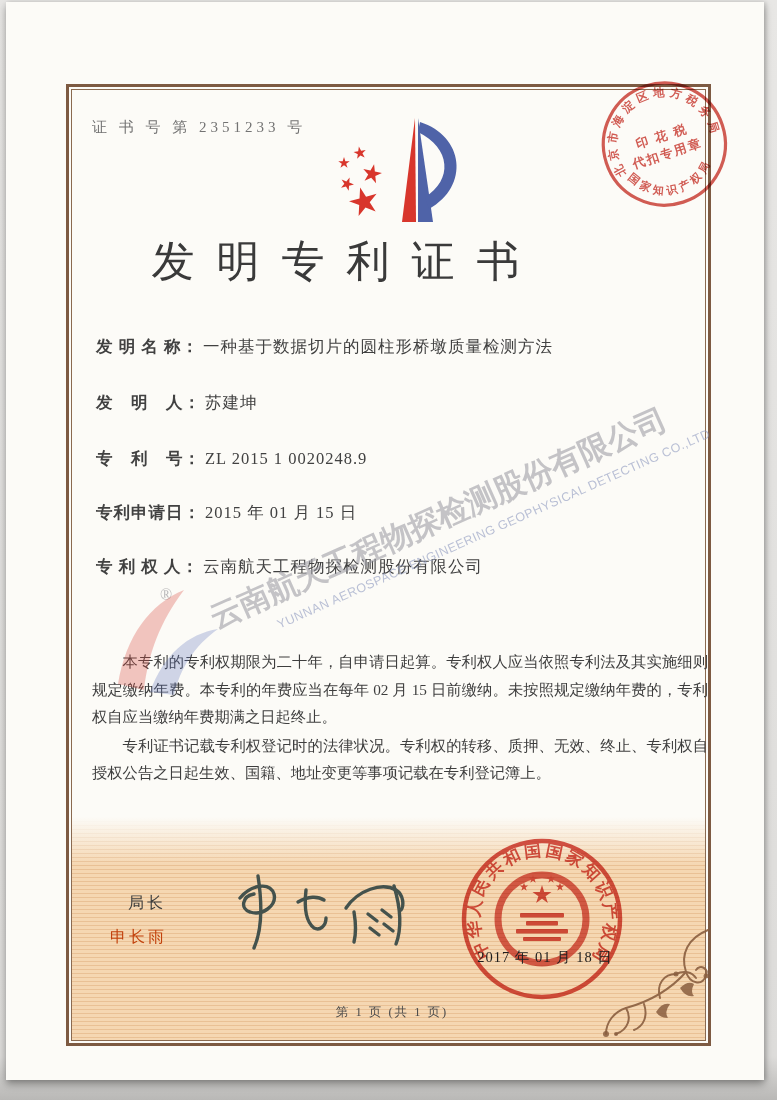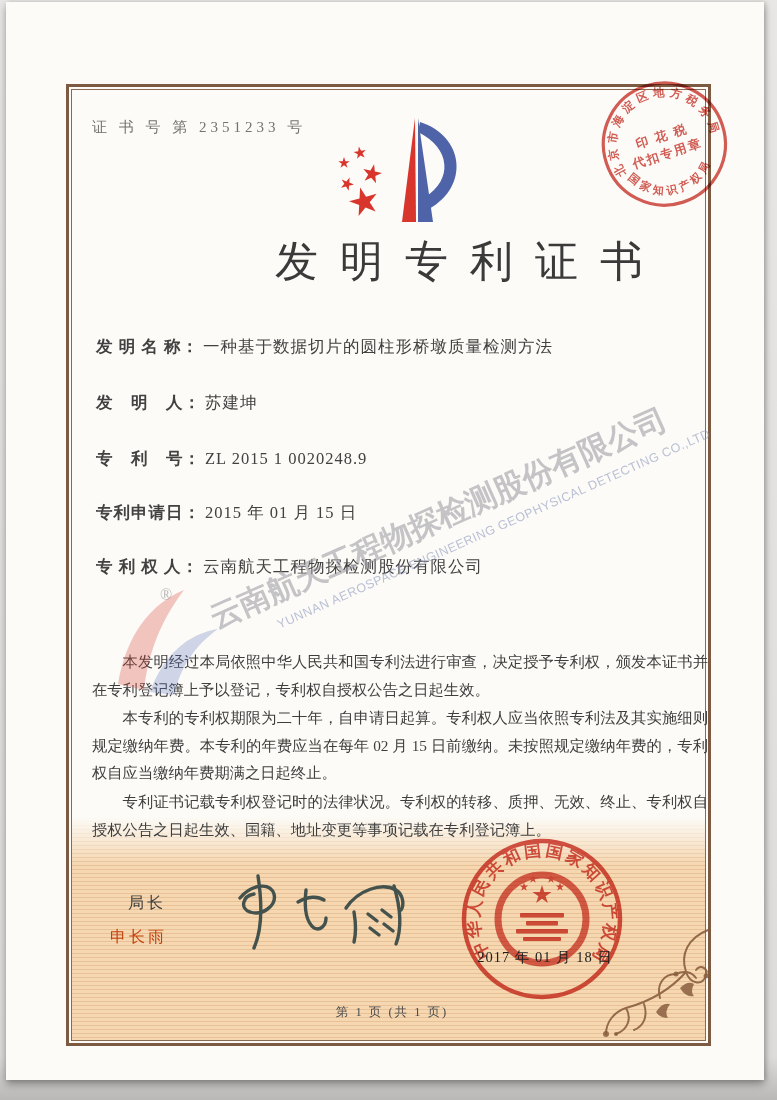--- a/index.html
+++ b/index.html
@@ -9,21 +9,21 @@
     box-shadow:0 4px 8px rgba(0,0,0,.35),2px 0 4px rgba(0,0,0,.12);}
   
   .frame{position:absolute;left:60px;top:82px;width:639px;height:956px;border:3px solid #7d5a42;}
   .frame-inner{position:absolute;inset:2px;border:1px solid #8a6a50;overflow:hidden;}
   .peach{position:absolute;left:0;right:0;bottom:0;height:223px;
     background:repeating-linear-gradient(to bottom,rgba(213,156,101,.38) 0 1px,rgba(0,0,0,0) 1px 4px),#f5d7b2;}
   .peach::before{content:"";position:absolute;left:0;right:0;top:0;height:48px;
     background:linear-gradient(to bottom,#fcfbf7,rgba(252,251,247,0));}
   
   .cert-no{position:absolute;left:86px;top:116px;font-size:15px;letter-spacing:4px;color:#737373;white-space:pre;}
-  .title{position:absolute;left:0;top:231px;width:659px;text-align:right;font-size:43px;
+  .title{position:absolute;left:0;top:231px;width:659px;text-align:center;font-size:43px;
     letter-spacing:22px;text-indent:22px;color:#3a3a3a;font-weight:500;}
   .sipo-logo{position:absolute;left:326px;top:110px;}
   .tax-stamp{position:absolute;left:593px;top:76px;transform:rotate(-18deg);mix-blend-mode:multiply;opacity:.85;}
   
   .field{position:absolute;left:90px;font-size:16.5px;color:#414141;white-space:pre;letter-spacing:1px;}
   .f1{top:334px}.f2{top:390px}.f3{top:446px}.f4{top:500px}.f5{top:554px}.f6{top:608px}
   .fl{margin-right:4px;font-weight:bold;}
   
   .body-text{position:absolute;left:86px;top:646px;width:616px;font-size:15.3px;line-height:27.6px;
     color:#3e3e3e;text-align:justify;}
@@ -103,21 +103,20 @@
 
     <div class="title">发明专利证书</div>
 
     <div class="field f1"><span class="fl">发 明 名 称：</span><span class="fv">一种基于数据切片的圆柱形桥墩质量检测方法</span></div>
     <div class="field f2"><span class="fl">发　明　人：</span><span class="fv">苏建坤</span></div>
     <div class="field f3"><span class="fl">专　利　号：</span><span class="fv">ZL 2015 1 0020248.9</span></div>
     <div class="field f4"><span class="fl">专利申请日：</span><span class="fv">2015 年 01 月 15 日</span></div>
     <div class="field f5"><span class="fl">专 利 权 人：</span><span class="fv">云南航天工程物探检测股份有限公司</span></div>
 
     <div class="body-text">
-      <p>本发明经过本局依照中华人民共和国专利法进行审查，决定授予专利权，颁发本证书并在专利登记簿上予以登记，专利权自授权公告之日起生效。</p>
       <p>本专利的专利权期限为二十年，自申请日起算。专利权人应当依照专利法及其实施细则规定缴纳年费。本专利的年费应当在每年 02 月 15 日前缴纳。未按照规定缴纳年费的，专利权自应当缴纳年费期满之日起终止。</p>
       <p>专利证书记载专利权登记时的法律状况。专利权的转移、质押、无效、终止、专利权自授权公告之日起生效、国籍、地址变更等事项记载在专利登记簿上。</p>
     </div>
 
     <div class="director-title">局长</div>
     <div class="director-name">申长雨</div>
     <svg class="signature" width="210" height="95" viewBox="0 0 210 95">
       <g stroke="#44524d" stroke-width="3.4" fill="none" stroke-linecap="round" stroke-linejoin="round">
         <path d="M22,30 C34,16 52,14 56,26 C59,38 44,48 32,44 C22,41 24,28 36,26"></path>
         <path d="M40,8 C44,34 44,62 36,80"></path>

